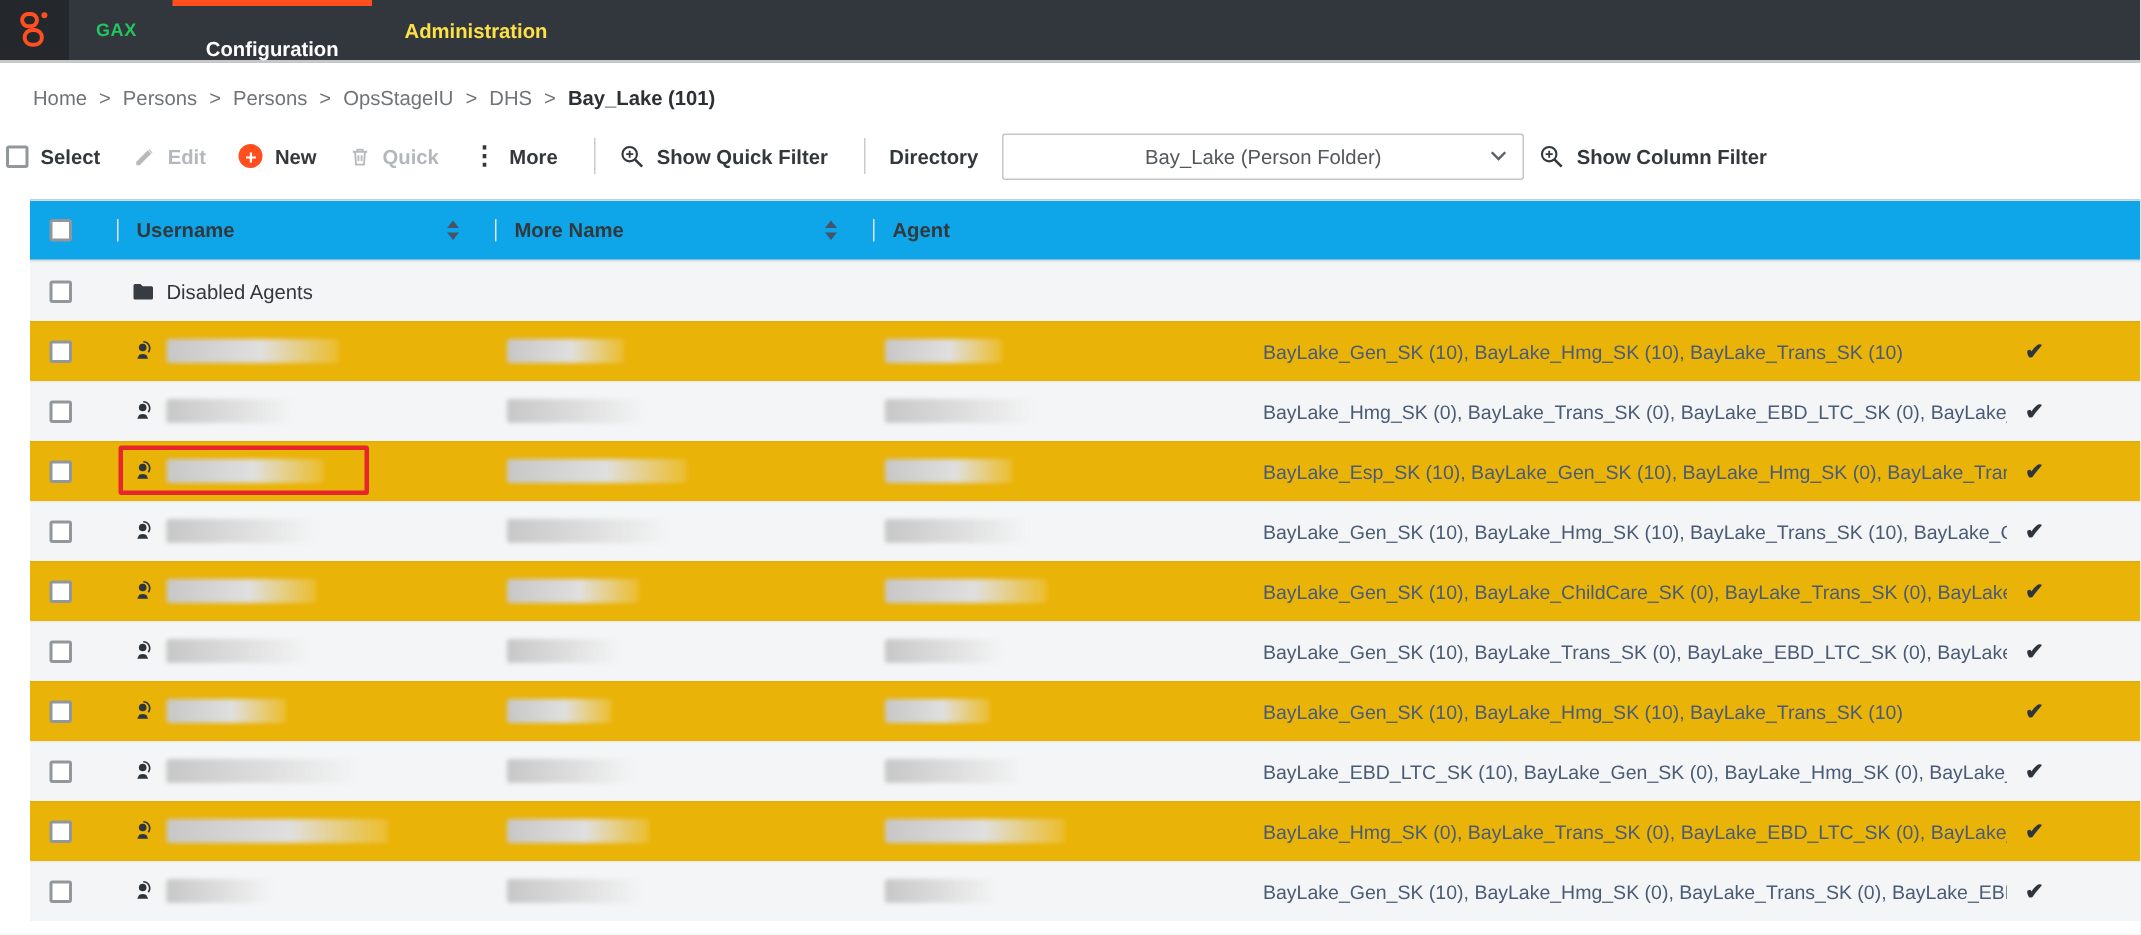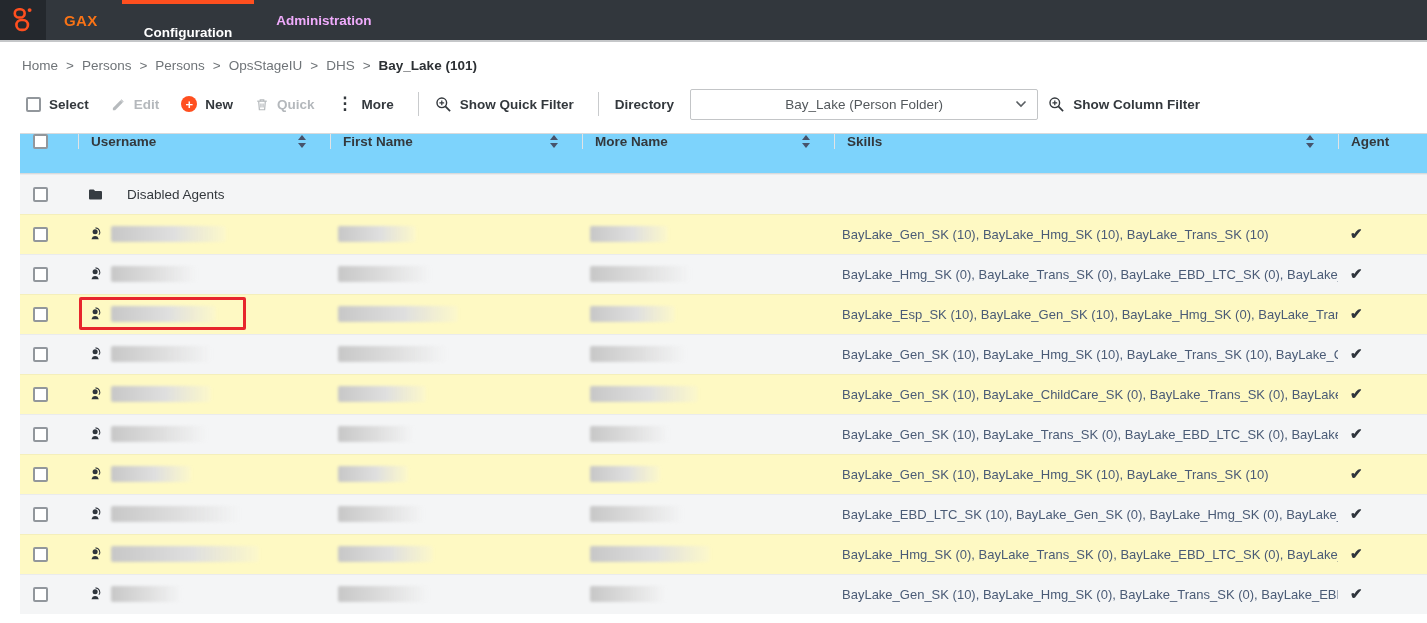--- a/index.html
+++ b/index.html
@@ -2,80 +2,80 @@
 <html><head>
 <meta charset="utf-8">
 <style>
   html,body{margin:0;padding:0;background:#e9eaeb;}
   .screen{width:1427px;height:623px;position:relative;overflow:hidden;background:#fff;
           font-family:"Liberation Sans",sans-serif;color:#33383d;}
 
   
   .topbar{height:40px;background:#32373d;display:flex;align-items:stretch;border-bottom:2px solid #c5c7c9;}
   .logo-tile{width:46px;display:flex;align-items:center;justify-content:center;background:#24282d;cursor:pointer;}
-  .app-title{display:flex;align-items:center;padding:0 24px 0 18px;color:#f97316;font-weight:700;
-             font-size:15px;letter-spacing:.4px;}
-  .tab{display:flex;align-items:center;padding:0 22px;font-size:13.5px;font-weight:700;color:#f0abfc;
+  .app-title{display:flex;align-items:center;padding:0 24px 0 18px;color:#22c55e;font-weight:700;
+             font-size:12px;letter-spacing:.4px;}
+  .tab{display:flex;align-items:center;padding:0 22px;font-size:13.5px;font-weight:700;color:#fde047;
        position:relative;cursor:pointer;}
   .tab.active{color:#fff;align-items:flex-end;}
   .tab.active::before{content:"";position:absolute;top:0;left:0;right:0;height:4px;background:#ff4f1f;}
 
   
   .breadcrumb{display:flex;align-items:center;margin:13px 0 0 22px;font-size:13.5px;color:#6f7478;height:20px;}
   .bc-item{cursor:pointer;}
   .bc-sep{margin:0 8px;color:#6f7478;}
   .bc-current{font-weight:700;color:#2c3034;}
 
   
-  .toolbar{display:flex;align-items:center;margin:12px 0 0 26px;height:34px;}
+  .toolbar{display:flex;align-items:center;margin:12px 0 0 4px;height:34px;}
   .tb-item{display:flex;align-items:center;gap:8px;font-size:13.5px;font-weight:700;color:#33383d;
            cursor:pointer;margin-right:22px;white-space:nowrap;}
   .tb-item.disabled{color:#b4b8bc;cursor:default;}
   .tb-sep{width:1px;height:24px;background:#c9cbcd;margin:0 16px 0 2px;}
   .cb{width:15px;height:15px;border:2px solid #92979c;border-radius:2px;background:#fff;
       box-sizing:border-box;display:inline-block;flex:0 0 auto;}
   .plus-circle{width:16px;height:16px;border-radius:50%;background:#ff4f1f;color:#fff;display:flex;
                align-items:center;justify-content:center;font-size:13px;font-weight:700;line-height:1;}
   .more-dots{font-size:17px;font-weight:700;color:#33383d;line-height:1;margin-top:-2px;}
   .dir-label{font-size:13.5px;font-weight:700;margin-right:16px;}
   .dir-select{width:348px;height:31px;border:1px solid #c3c5c7;border-radius:2px;display:flex;
               align-items:center;justify-content:center;font-size:13.5px;color:#53585c;
               position:relative;cursor:pointer;background:#fff;margin-right:10px;box-sizing:border-box;}
   .dir-chevron{position:absolute;right:10px;top:10px;}
 
   
   .table{margin:12px 0 0 20px;font-size:13.5px;}
   .thead{display:flex;height:39px;border-top:1px solid #d8dadc;border-bottom:1px solid #d8dadc;
-         align-items:flex-start;background:#7dd3fc;}
+         align-items:center;background:#0ea5e9;}
   .th{display:flex;align-items:center;box-sizing:border-box;padding-left:12px;font-weight:700;
       color:#33383d;cursor:pointer;}
   .th + .th{border-left:1px solid #e2e3e5;}
   .sort{display:flex;flex-direction:column;gap:3px;align-items:center;margin-left:auto;margin-right:24px;cursor:pointer;}
   .sort i{width:0;height:0;border-left:4px solid transparent;border-right:4px solid transparent;display:block;}
   .sort .up{border-bottom:5px solid #46536b;}
   .sort .down{border-top:5px solid #46536b;}
 
   .c-check{width:58px;padding-left:13px;box-sizing:border-box;display:flex;align-items:center;}
   .c-user{width:252px;box-sizing:border-box;}
   .c-first{width:252px;box-sizing:border-box;}
   .c-last{width:252px;box-sizing:border-box;}
   .c-skills{width:504px;box-sizing:border-box;}
   .c-agent{flex:1;box-sizing:border-box;}
 
-  .row{display:flex;height:40px;align-items:center;background:#fef9c3;box-shadow:inset 0 1px 0 rgba(0,0,0,.04);}
+  .row{display:flex;height:40px;align-items:center;background:#eab308;box-shadow:inset 0 1px 0 rgba(0,0,0,.04);}
   .row.alt{background:#f4f5f6;}
   .cell{display:flex;align-items:center;height:100%;}
   .cell.c-user{padding-left:10px;gap:8px;position:relative;}
   .cell.c-first,.cell.c-last{padding-left:8px;}
   .cell.c-skills{padding-left:8px;color:#4a5b76;font-size:13px;white-space:nowrap;overflow:hidden;}
   .cell.c-agent{padding-left:12px;}
   .blur{height:16px;border-radius:2px;filter:blur(1.5px);
         background:linear-gradient(90deg,#c7c7c7 0%,#dfdfdf 55%,rgba(245,245,245,.15) 100%);}
   .picon,.ficon{display:flex;align-items:center;flex:0 0 auto;}
-  .folder-label{color:#33383d;margin-left:16px;}
+  .folder-label{color:#33383d;margin-left:0;}
   .check{font-size:15px;font-weight:700;color:#2f353c;}
   .hl{position:absolute;left:1px;top:3px;width:167px;height:33px;border:3px solid #e7262c;
       border-radius:2px;box-sizing:border-box;pointer-events:none;}
 </style>
 </head>
 <body>
 
 <div class="screen">
 
   <div class="topbar">
@@ -170,36 +170,22 @@
       <div class="th c-check">
         <span class="cb"></span>
       </div>
       <div class="th c-user">
         <span>Username</span>
         <span class="sort">
             <i class="up"></i>
             <i class="down"></i>
           </span>
       </div>
-      <div class="th c-first">
-        <span>First Name</span>
-        <span class="sort">
-            <i class="up"></i>
-            <i class="down"></i>
-          </span>
-      </div>
       <div class="th c-last">
         <span>More Name</span>
-        <span class="sort">
-            <i class="up"></i>
-            <i class="down"></i>
-          </span>
-      </div>
-      <div class="th c-skills">
-        <span>Skills</span>
         <span class="sort">
             <i class="up"></i>
             <i class="down"></i>
           </span>
       </div>
       <div class="th c-agent">
         <span>Agent</span>
       </div>
     </div>
 

